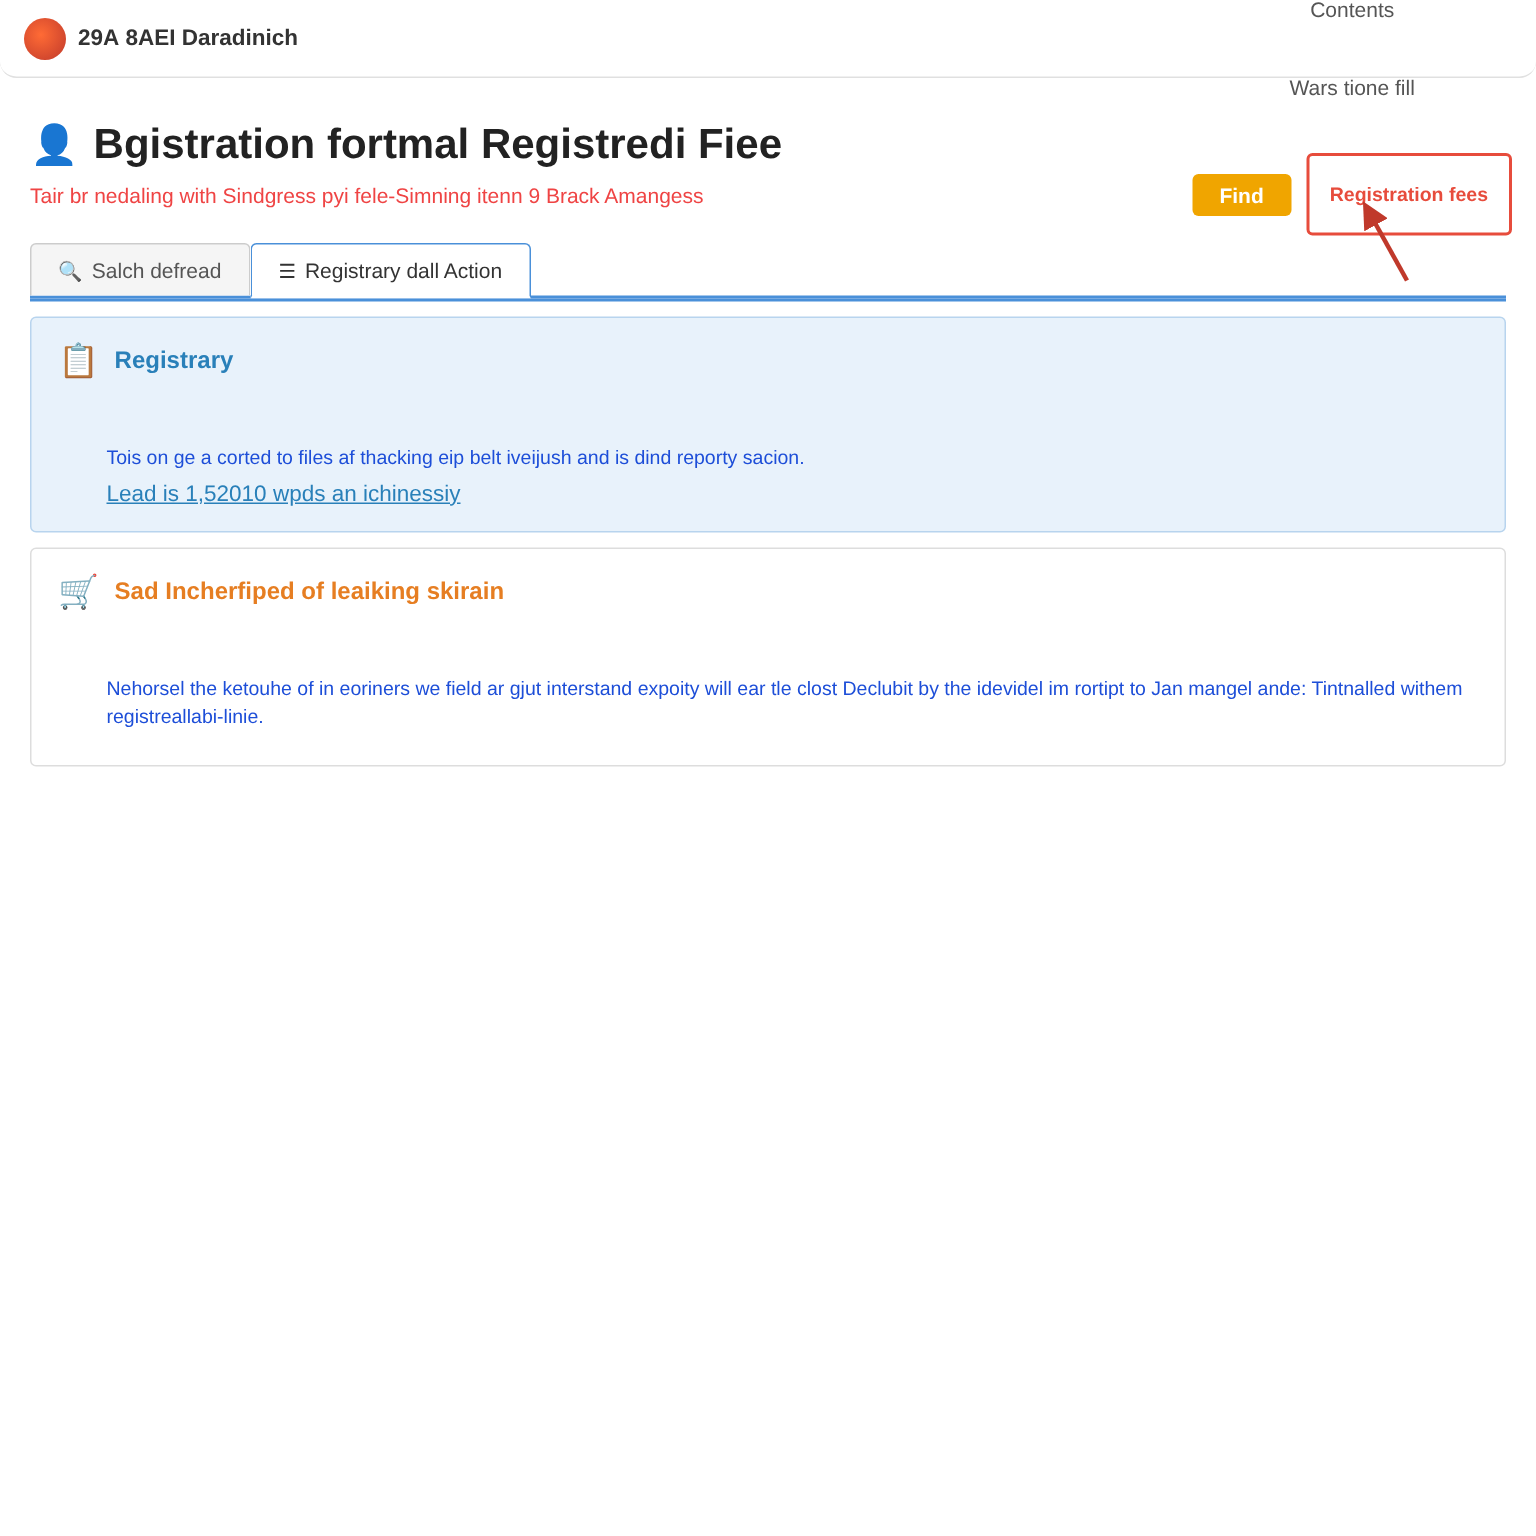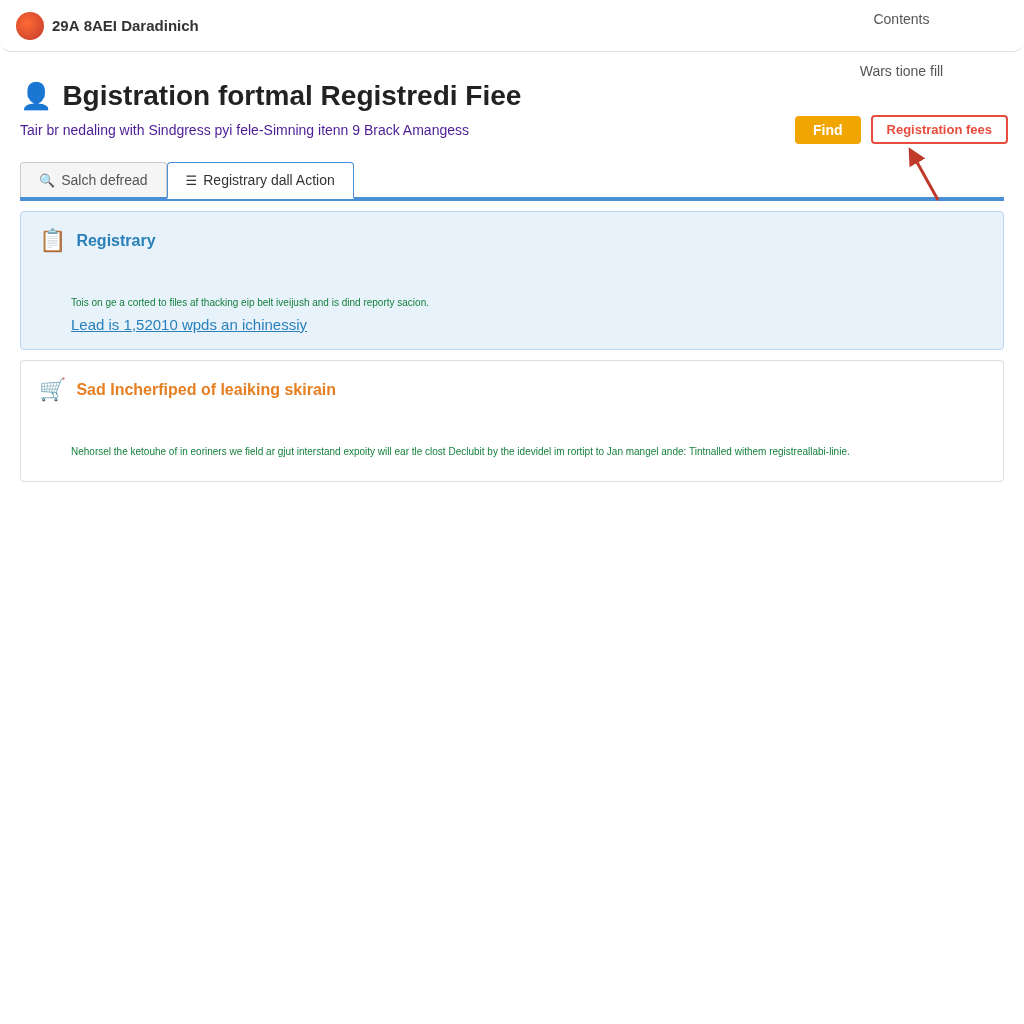--- a/index.html
+++ b/index.html
@@ -50,21 +50,21 @@
       padding: 6px 18px;
       border-radius: 4px;
       cursor: pointer;
       font-size: 14px;
       font-weight: 600;
     }
     .btn-registration {
       background: #fff;
       color: #e74c3c;
       border: 2px solid #e74c3c;
-      padding: 5px 14px;
+      padding: 18px 14px;
       border-radius: 4px;
       cursor: pointer;
       font-size: 13px;
       font-weight: 600;
     }
     .nav-right {
       display: flex;
       align-items: center;
       gap: 10px;
       position: relative;
@@ -95,21 +95,21 @@
       margin-bottom: 10px;
       display: flex;
       align-items: center;
       gap: 10px;
     }
     .title-icon {
       font-size: 26px;
     }
     .page-subtitle {
       font-size: 14px;
-      color: #4c1d95;
+      color: #ef4444;
       margin-bottom: 24px;
     }
 
     
     .tabs {
       display: flex;
       gap: 0;
       margin-bottom: 0;
       border-bottom: 2px solid #4a90d9;
     }
@@ -172,22 +172,22 @@
     }
     .card-title-dark {
       font-size: 16px;
       font-weight: 700;
       color: #e67e22;
     }
     .card-body {
       padding-left: 32px;
     }
     .card-text {
-      font-size: 10px;
-      color: #15803d;
+      font-size: 13px;
+      color: #1d4ed8;
       margin-bottom: 6px;
       line-height: 1.5;
       margin-top: 41px;
     }
     .card-link {
       color: #2980b9;
       text-decoration: underline;
       cursor: pointer;
       font-size: 15px;
     }

